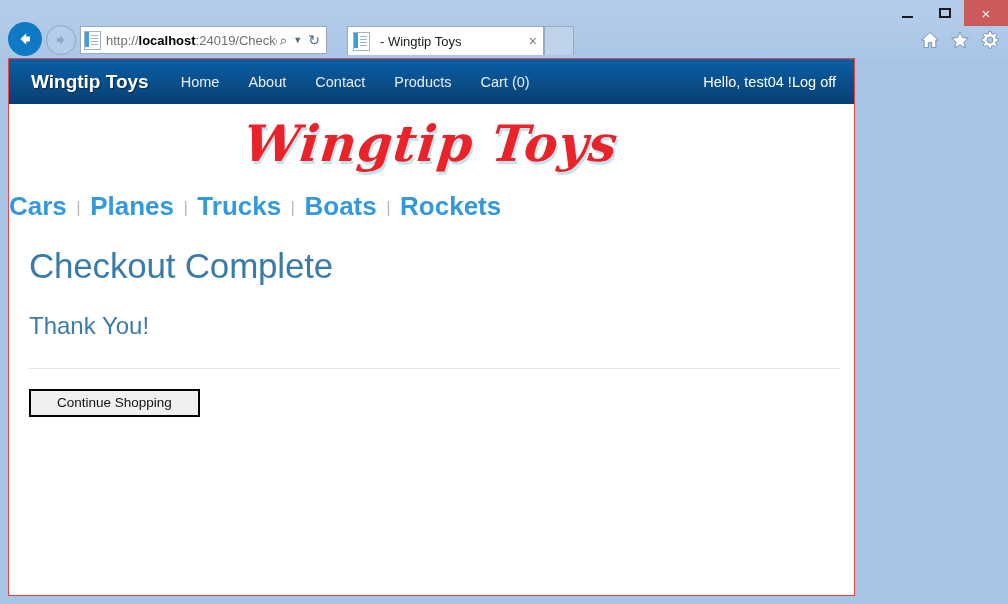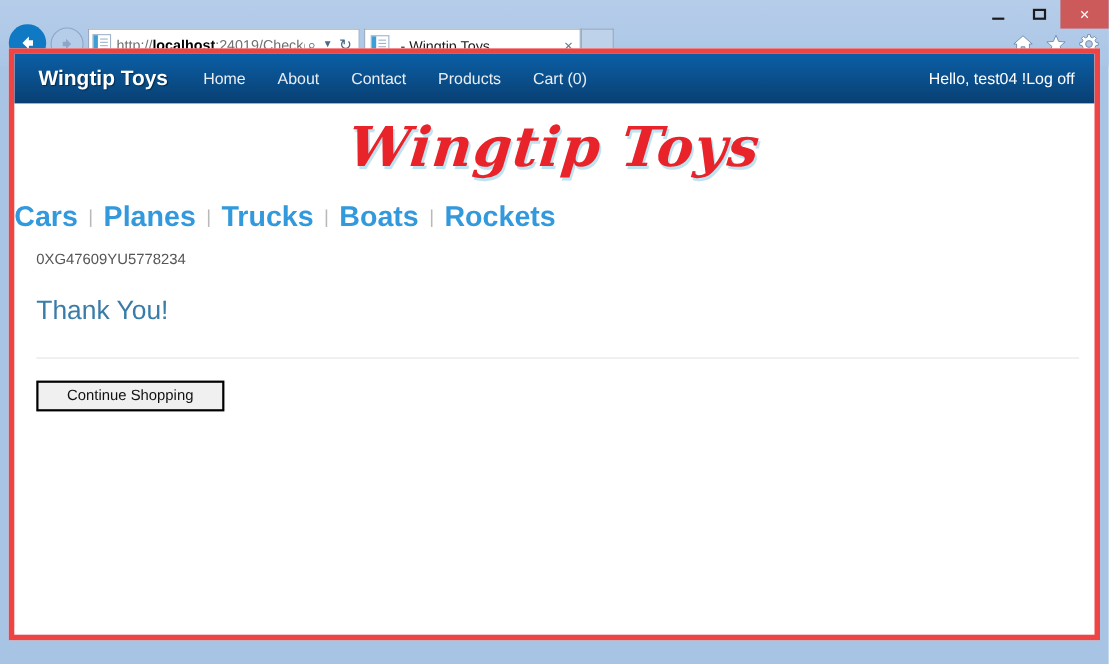--- a/index.html
+++ b/index.html
@@ -141,21 +141,21 @@
     flex: 0 0 auto;
     color: #4a6a85;
     font-size: 14px;
     padding: 0 3px;
     line-height: 1;
   }
 
   
   #tabstrip {
     position: absolute;
-    left: 331px;
+    left: 347px;
     top: 26px;
     display: flex;
     align-items: flex-start;
   }
   #tab {
     width: 197px;
     height: 29px;
     background: #ffffff;
     border: 1px solid #9aa9bd;
     border-bottom: none;
@@ -195,25 +195,25 @@
     display: flex;
     gap: 10px;
     align-items: center;
   }
   .cicon { width: 20px; height: 20px; display:block; }
 
   
   #viewport {
     position: absolute;
     left: 8px;
-    top: 44px;
-    width: 992px;
+    top: 58px;
+    width: 847px;
     height: 538px;
     background: #ffffff;
-    border: 5px solid #ef4444;
+    border: 1px solid #ef4444;
     box-sizing: border-box;
     overflow: hidden;
   }
 
   
   #site-nav {
     height: 45px;
     background: linear-gradient(to bottom, #0b5fa5 0%, #0a4f8c 50%, #083f72 100%);
     display: flex;
     align-items: center;
@@ -411,20 +411,20 @@
       <a class="cat-link">Planes</a>
       <span class="cat-sep">|</span>
       <a class="cat-link">Trucks</a>
       <span class="cat-sep">|</span>
       <a class="cat-link">Boats</a>
       <span class="cat-sep">|</span>
       <a class="cat-link">Rockets</a>
     </div>
 
     <div id="content">
-      <div id="txn-value">0XG47609YU5778234</div>
+      <h1 id="page-title">Checkout Complete</h1>
       <h2 id="thanks">Thank You!</h2>
       <hr id="divider">
       <button id="continue-btn">Continue Shopping</button>
     </div>
 
   </div>
 </div>
 
 </body></html>

